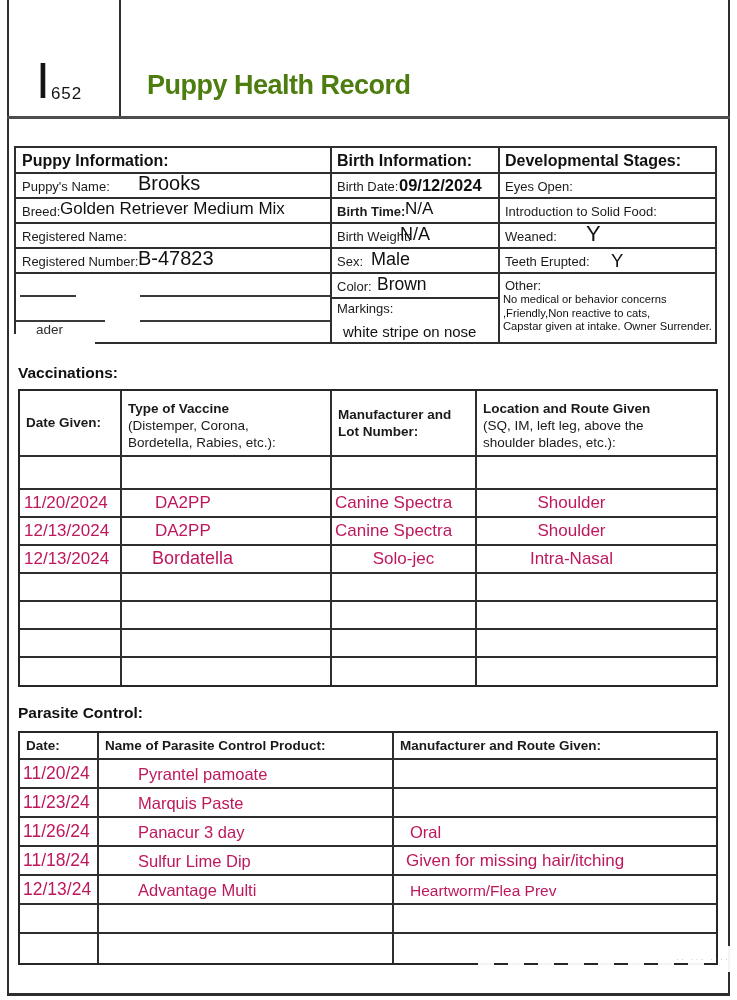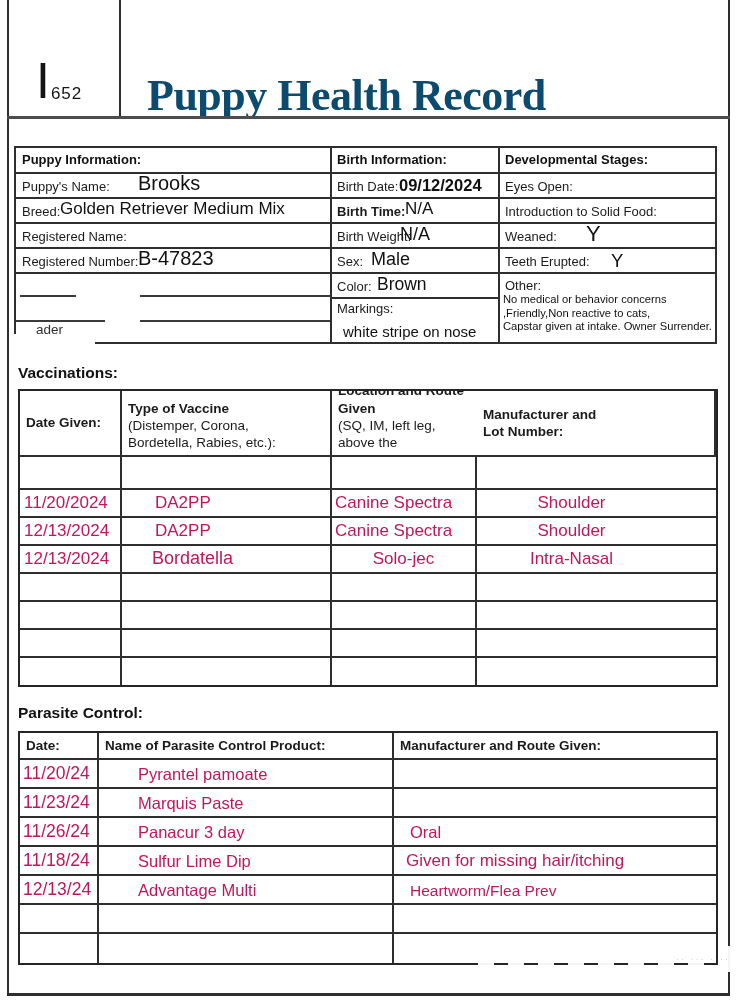--- a/index.html
+++ b/index.html
@@ -1,28 +1,28 @@
 <!DOCTYPE html>
 <html><head>
 <meta charset="utf-8">
 <style>
   html,body{margin:0;padding:0;background:#fff;}
   body{font-family:"Liberation Sans","DejaVu Sans",sans-serif;color:#1a1a1a;}
   #page{position:relative;width:737px;height:1000px;background:#fff;overflow:hidden;}
   .hline{position:absolute;height:2px;background:#2e2e2e;}
   .vline{position:absolute;width:2px;background:#2e2e2e;}
   .lbl{position:absolute;font-size:13px;color:#1b1b1b;white-space:nowrap;}
-  .sect{position:absolute;font-size:13px;font-weight:bold;color:#111;white-space:nowrap;}
+  .sect{position:absolute;font-size:16px;font-weight:bold;color:#111;white-space:nowrap;}
   .val{position:absolute;color:#101010;white-space:nowrap;}
   .pre{white-space:pre-line;}
   
   #formnum{position:absolute;left:36px;top:60px;display:flex;align-items:flex-end;color:#141414;}
   #formnum .big{font-size:50px;line-height:42px;font-weight:500;}
   #formnum .sub{font-size:17px;line-height:16px;margin-left:1px;letter-spacing:1px;}
-  #title{position:absolute;left:147px;top:70px;font-size:44px;font-weight:bold;letter-spacing:-0.5px;color:#0c4a6e;font-family:Liberation Serif, serif;}
+  #title{position:absolute;left:147px;top:70px;font-size:27px;font-weight:bold;letter-spacing:-0.5px;color:#4d7c0f;}
   
   #infobox{position:absolute;left:14px;top:146px;width:703px;height:198px;}
   
   .grid{position:absolute;display:grid;border:2px solid #262626;box-sizing:border-box;background:transparent;}
   .cell{border-right:2px solid #2e2e2e;border-bottom:2px solid #2e2e2e;display:flex;align-items:flex-end;overflow:hidden;box-sizing:border-box;padding-bottom:3px;}
   .cell.lc{border-right:none;}
   .cell.lr{border-bottom:none;}
   .hdrc{align-items:center;padding:5px 6px 0 6px;font-size:13.5px;line-height:1.28;}
   .hdrc .b{font-weight:bold;}
   .hdrmid{align-items:center;padding-top:0;}
@@ -135,27 +135,27 @@
 
   <div class="grid" style="left:18px;top:389px;width:700px;height:298px;grid-template-columns:102px 210px 145px 1fr;grid-template-rows:66px 33px 28px 28px 28px 28px 28px 28px 27px;">
 
     <div class="cell hdrc hdrmid">
         <span class="b">Date Given:</span>
       </div>
     <div class="cell hdrc">
         <div><span class="b">Type of Vaccine</span><div class="pre">(Distemper, Corona,
 Bordetella, Rabies, etc.):</div></div>
       </div>
+    <div class="cell hdrc hdrmid">
+        <span class="b pre">Manufacturer and
+Lot Number:</span>
+      </div>
     <div class="cell hdrc lc">
         <div><span class="b">Location and Route Given</span><div class="pre">(SQ, IM, left leg, above the
 shoulder blades, etc.):</div></div>
-      </div>
-    <div class="cell hdrc hdrmid">
-        <span class="b pre">Manufacturer and
-Lot Number:</span>
       </div>
 
     <div class="cell dval vd"></div>
     <div class="cell dval vt"></div>
     <div class="cell dval vm"></div>
     <div class="cell dval vl lc"></div>
 
     <div class="cell dval vd">11/20/2024</div>
     <div class="cell dval vt">DA2PP</div>
     <div class="cell dval vm">Canine Spectra</div>

